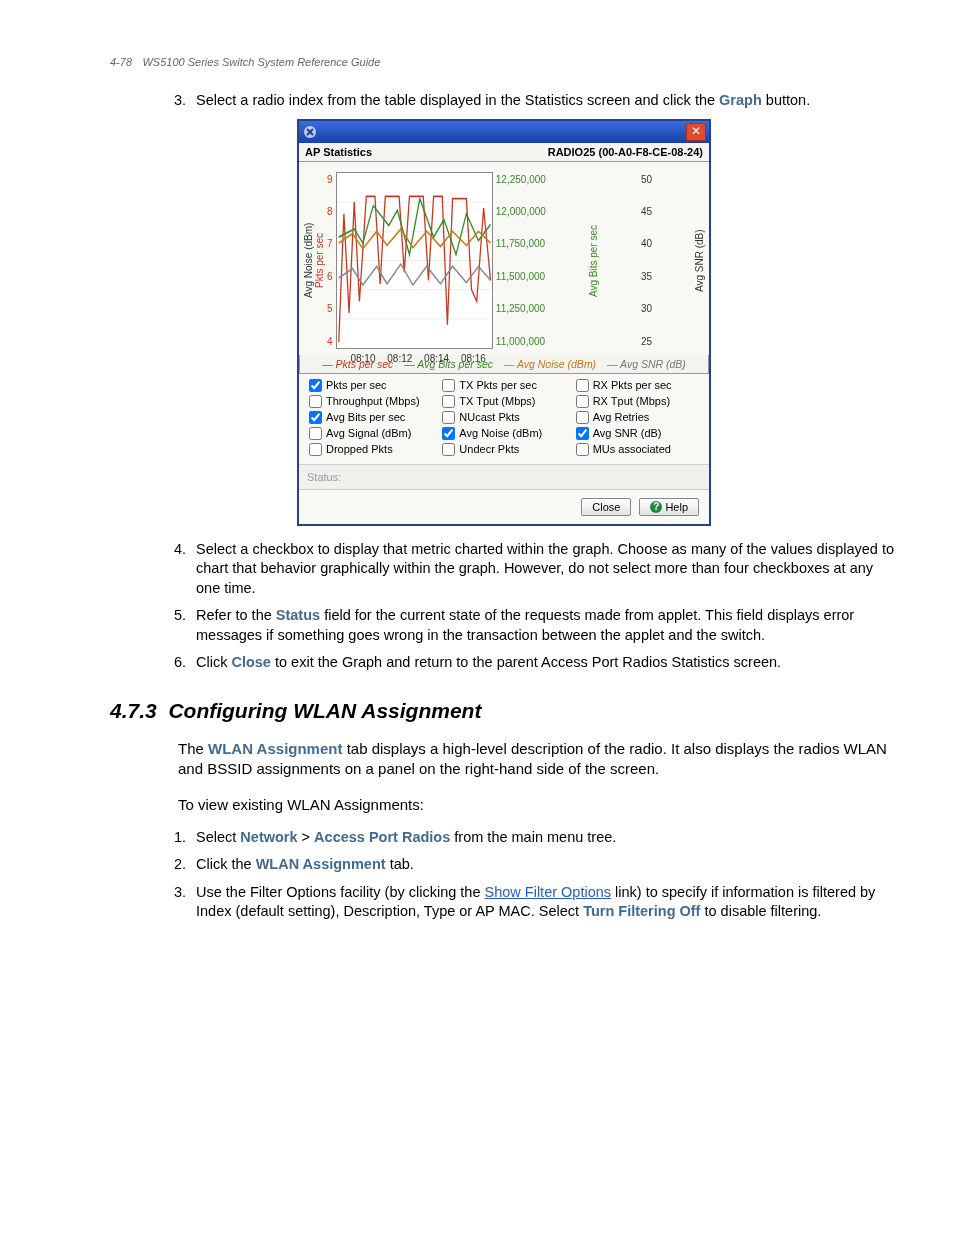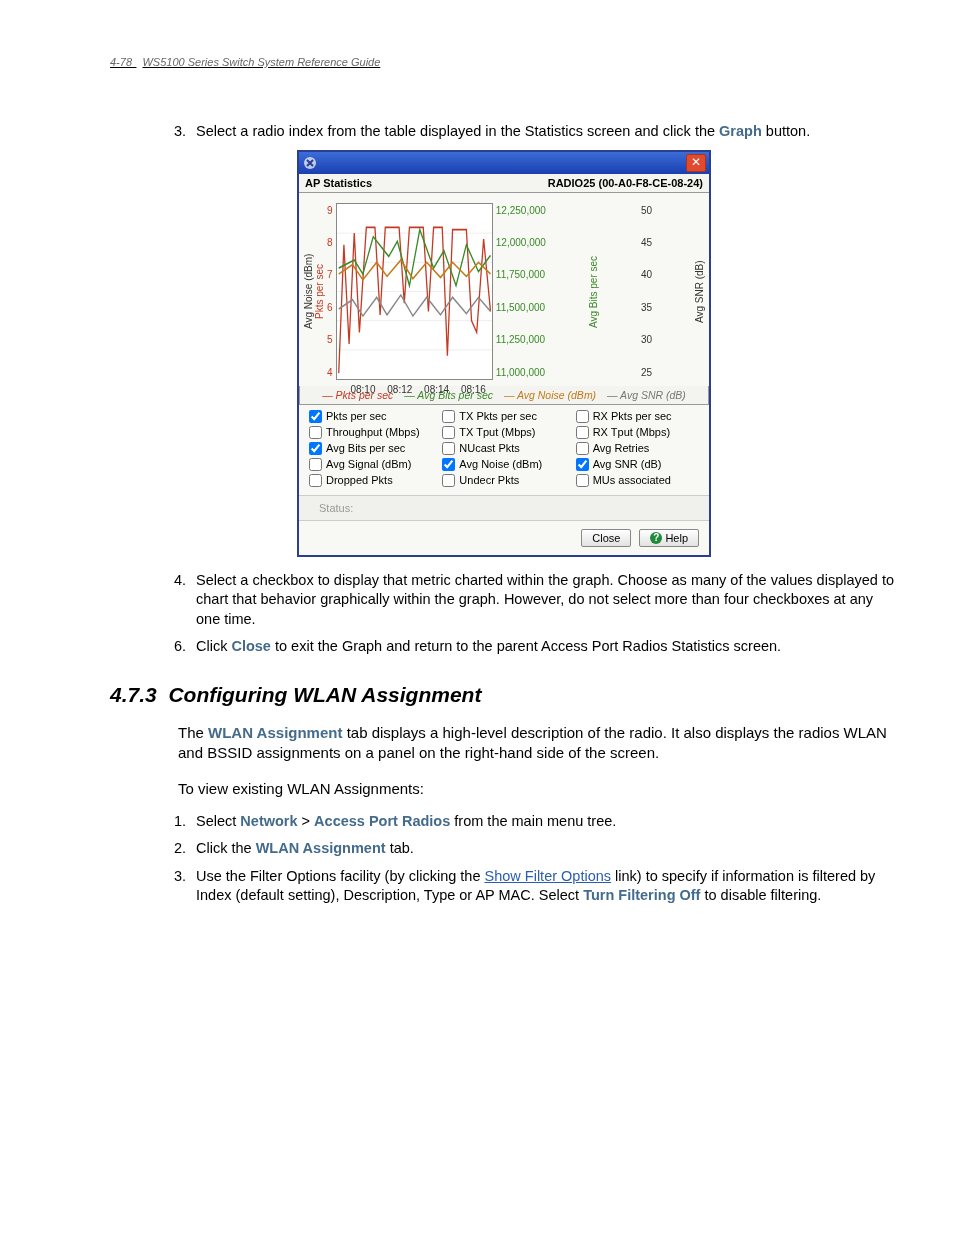--- a/index.html
+++ b/index.html
@@ -18,22 +18,21 @@
     color: #666;
     font-style: italic;
   }
   .header-title {
     font-size: 11px;
     color: #666;
     font-style: italic;
     margin-left: 6px;
   }
   .header {
-    margin-bottom: 52px;
-    text-decoration: underline;
+    margin-bottom: 21px;
   }
   .body-text {
     font-size: 14.5px;
     line-height: 1.35;
     color: #000;
   }
   ol.steps {
     list-style: none;
     padding: 0;
     margin: 0 0 0 68px;
@@ -174,21 +173,21 @@
     background: #f8f8f4;
     border-bottom: 1px solid #ccc;
   }
   .cb {
     display: flex;
     align-items: center;
     gap: 4px;
   }
   .cb input { margin:0; width:13px; height:13px; }
   .status-row {
-    padding: 6px 20px;
+    padding: 6px 8px;
     color: #999;
     font-size: 11px;
     background: #f0f0ec;
     border-bottom: 1px solid #ccc;
   }
   .button-row {
     display: flex;
     justify-content: flex-end;
     gap: 8px;
     padding: 8px 10px;
@@ -368,20 +367,23 @@
     <span class="win-btn">Close</span>
     <span class="win-btn">
         <span class="help-i">?</span>
         <span>Help</span>
       </span>
   </div>
 </div>
 
 <ol class="steps body-text">
   <li data-num="4"><span>Select a checkbox to display that metric charted within the graph. Choose as many of the values displayed to chart that behavior graphically within the graph. However, do not select more than four checkboxes at any one time.</span></li>
+  <li data-num="5">
+    <span>Refer to the </span><span class="bold-blue">Status</span><span> field for the current state of the requests made from applet. This field displays error messages if something goes wrong in the transaction between the applet and the switch.</span>
+  </li>
   <li data-num="6">
     <span>Click </span><span class="bold-blue">Close</span><span> to exit the Graph and return to the parent Access Port Radios Statistics screen.</span>
   </li>
 </ol>
 
 <div class="section-heading">
   <span>4.7.3</span>&nbsp;&nbsp;<span>Configuring WLAN Assignment</span>
 </div>
 
 <p class="para">

